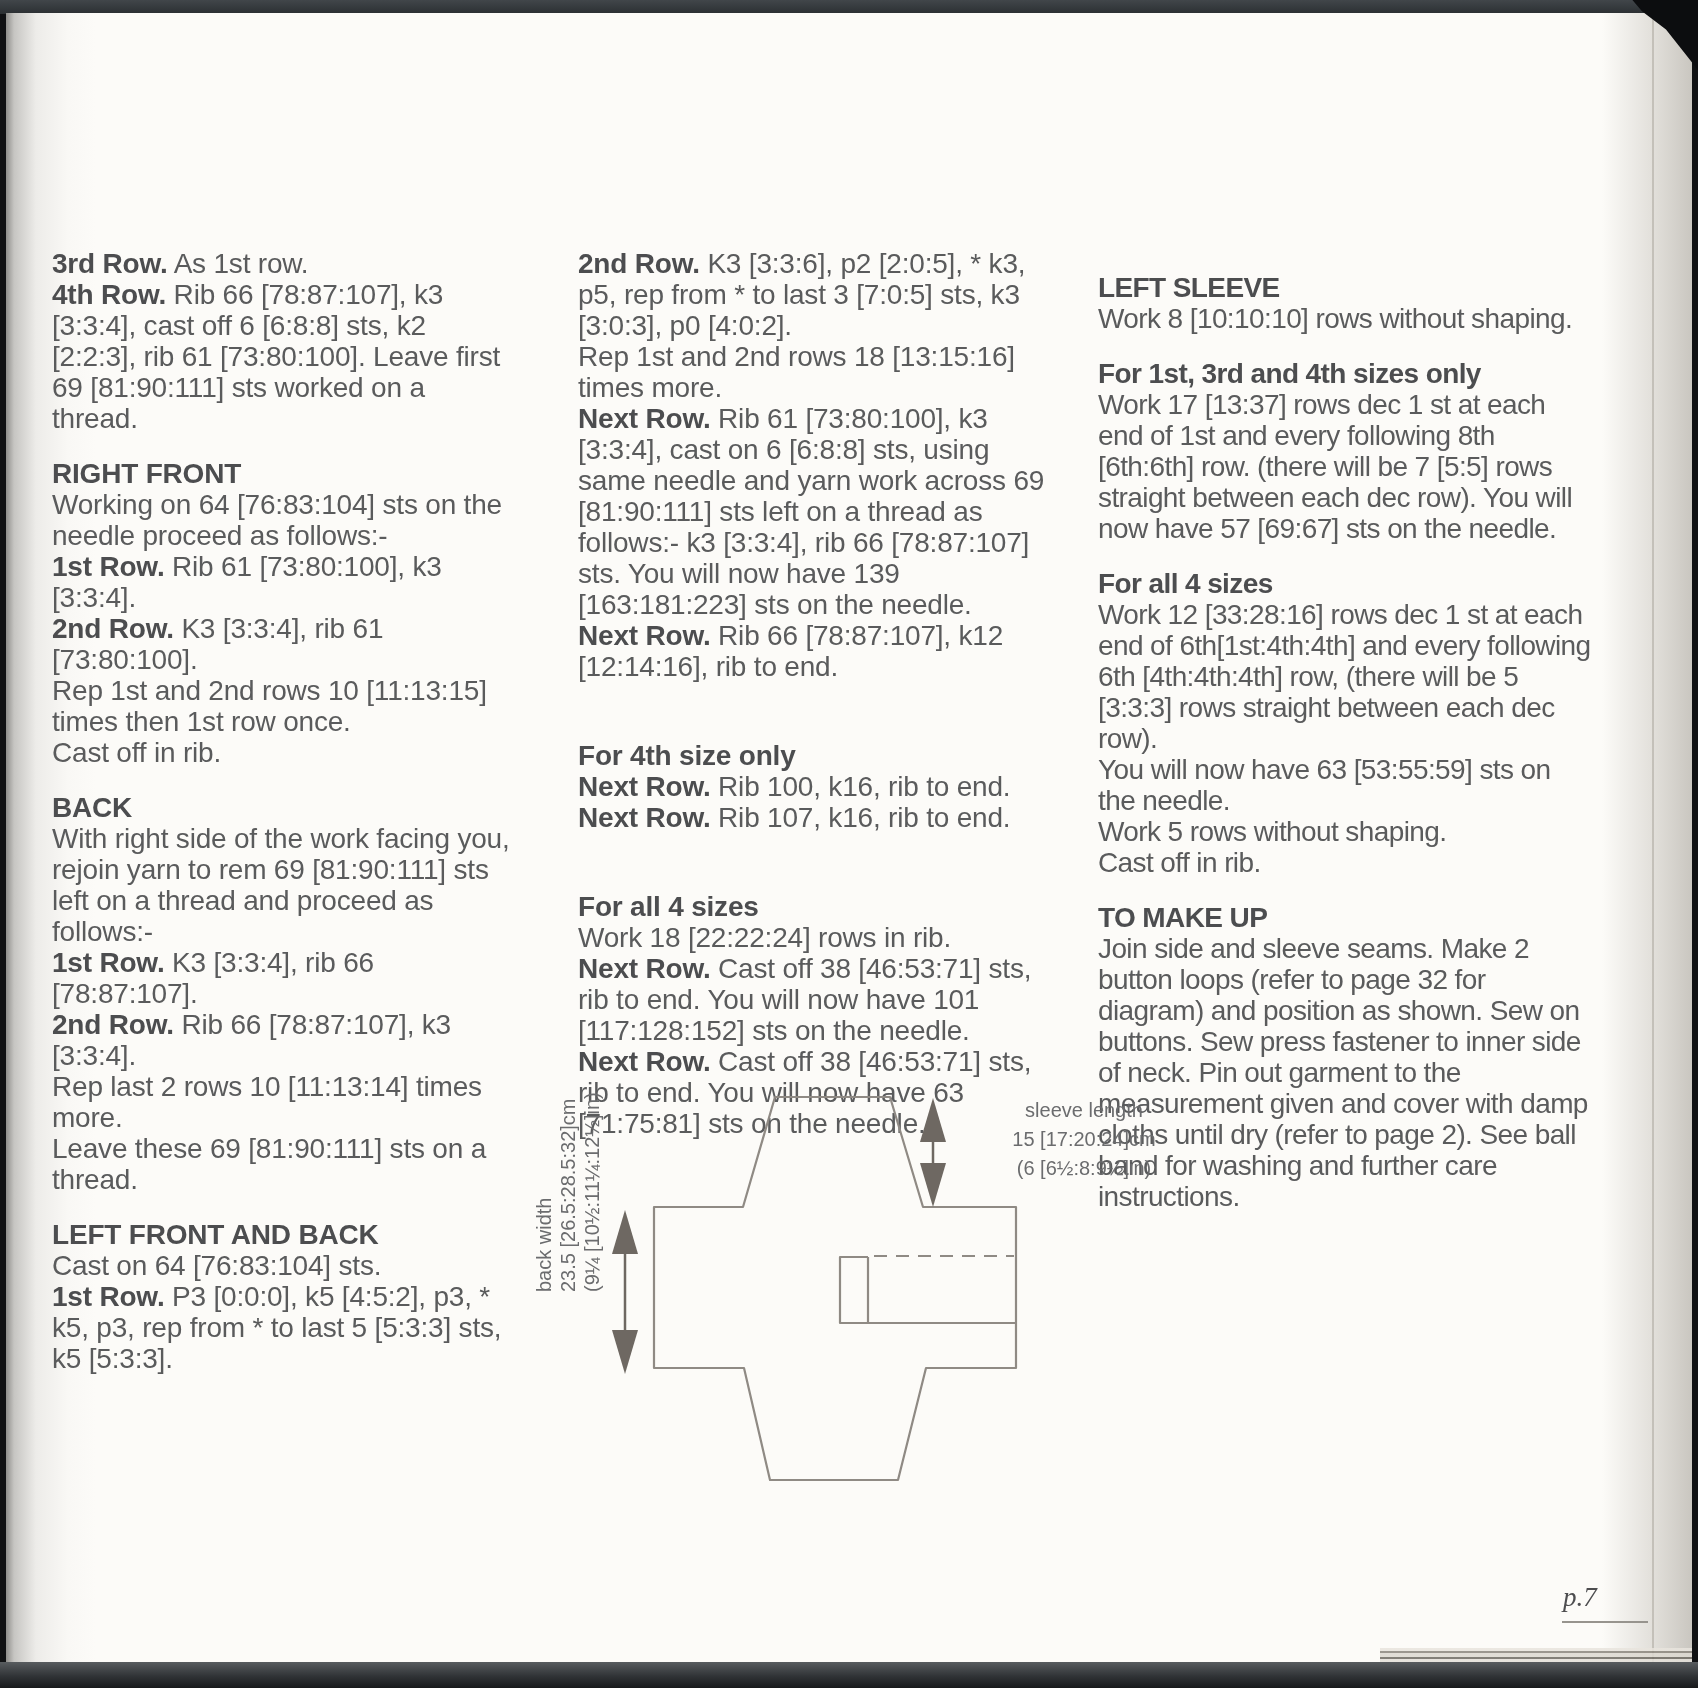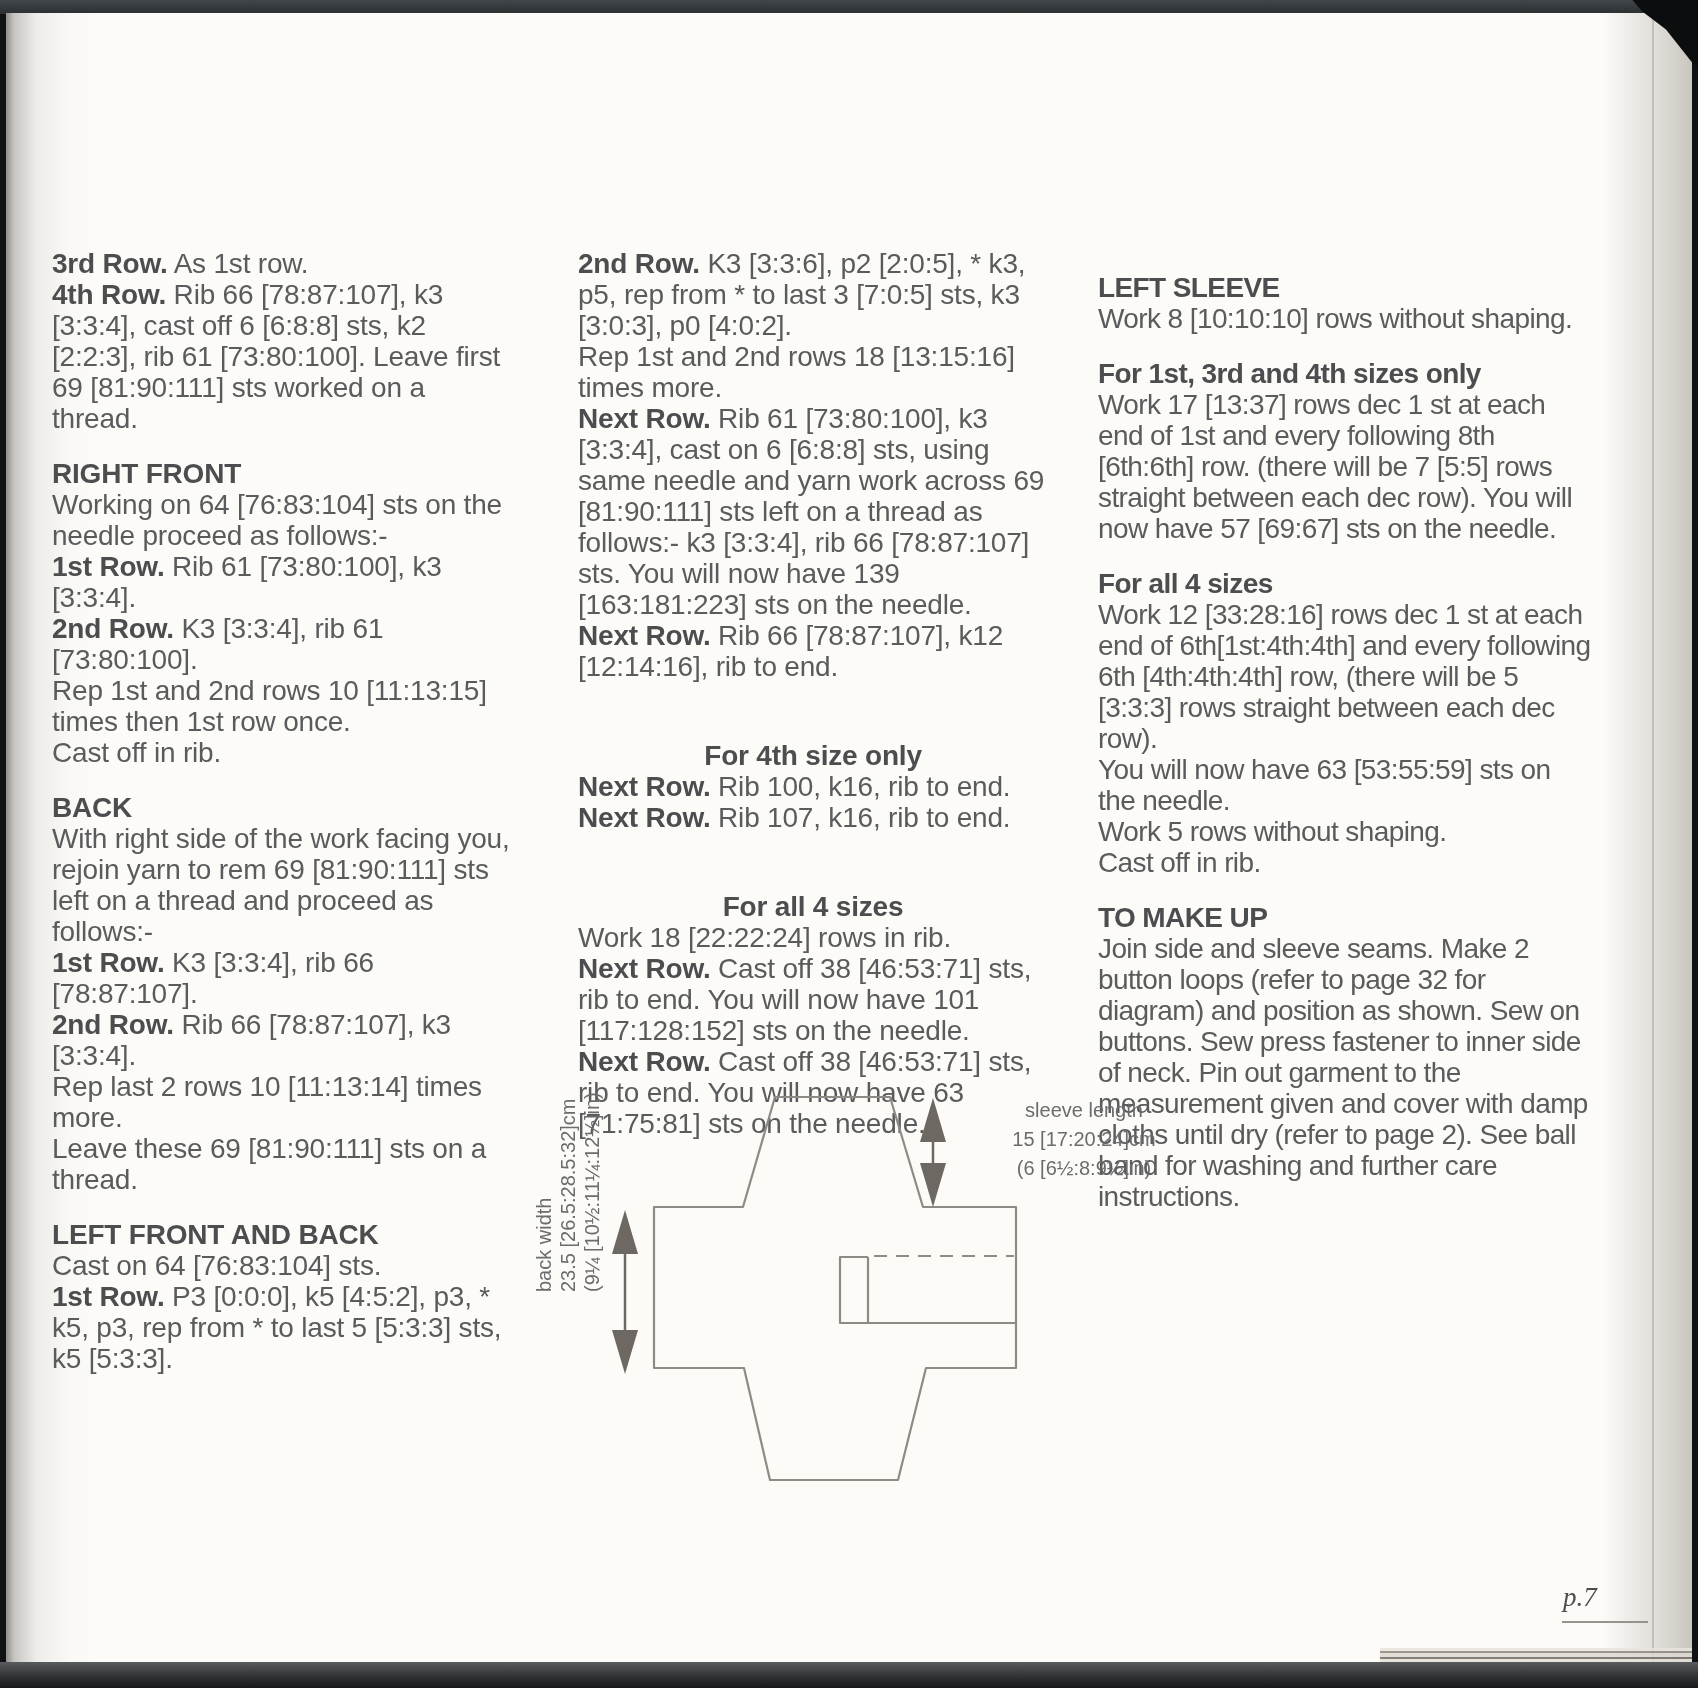--- a/index.html
+++ b/index.html
@@ -28,21 +28,21 @@
         background:#0c0d0f;clip-path:polygon(18% 0,100% 0,100% 100%,60% 42%,30% 16%,18% 0);}
 
   
   .col{position:absolute;top:248px;font-size:28px;line-height:31px;
        color:#5a5b5c;letter-spacing:-0.2px;}
   .col-1{left:52px;width:460px;}
   .col-2{left:578px;width:470px;}
   .col-3{left:1098px;width:494px;letter-spacing:-0.6px;}
   .blk{margin:0;}
   .heading{font-weight:bold;color:#4c4d4f;margin-top:24px;}
-  .gap-lg{margin-top:58px;text-align:center;}
+  .gap-lg{margin-top:58px;}
   .b{font-weight:bold;color:#4c4d4f;}
 
   
   .schematic{position:absolute;left:0;top:0;width:1698px;height:1688px;pointer-events:none;}
   .diagram-label{position:absolute;color:#6b6c6e;}
   .label-back-width{left:568px;top:1292px;width:0;height:0;}
   .label-back-width .rot{transform:translate(-50%,-50%) rotate(-90deg);
        white-space:nowrap;text-align:center;font-size:20px;line-height:24px;}
   .label-sleeve{left:972px;top:1096px;width:224px;text-align:center;
        font-size:20px;line-height:29px;}

